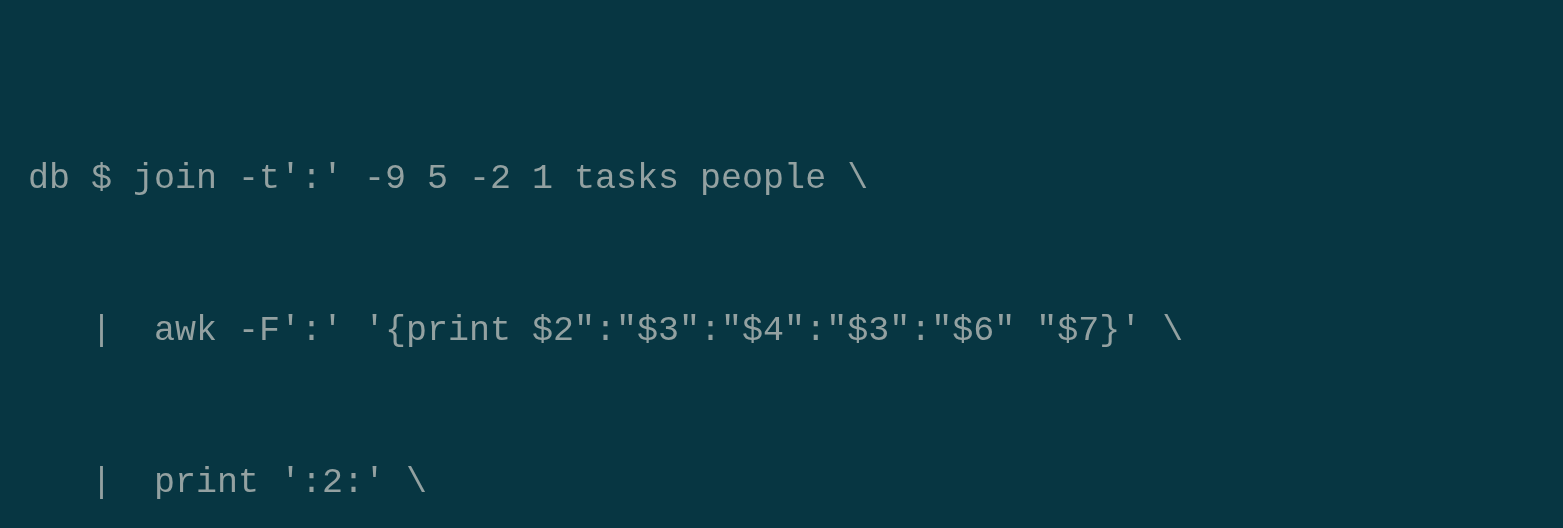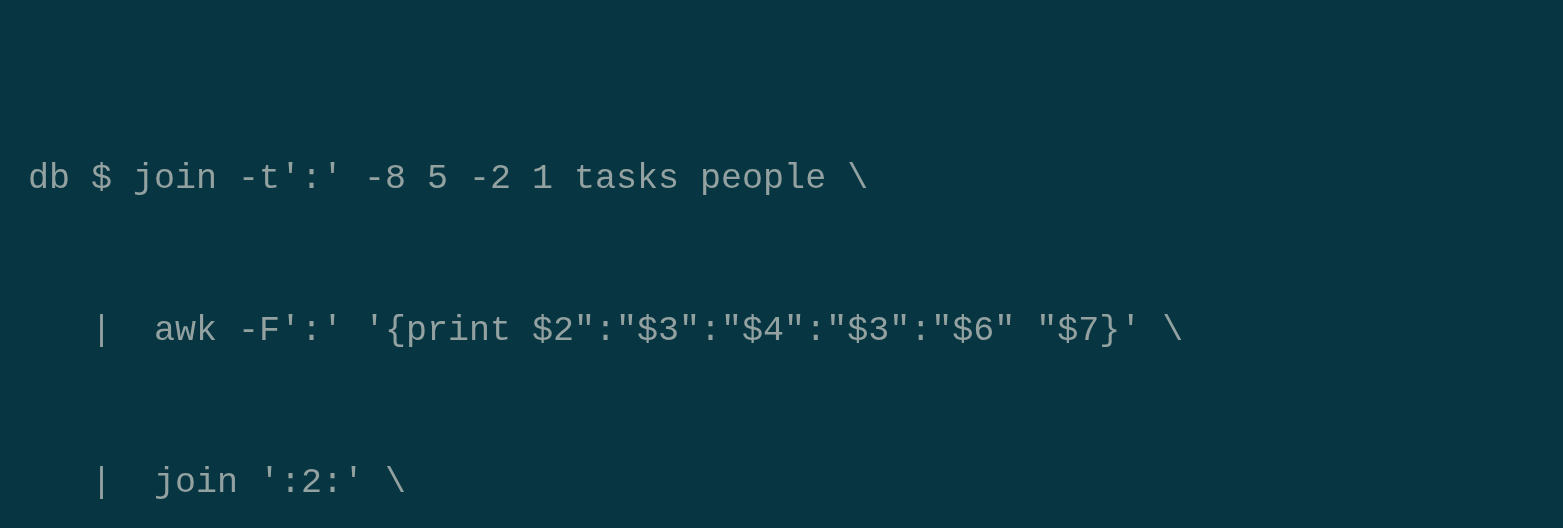--- a/index.html
+++ b/index.html
@@ -19,20 +19,20 @@
       white-space: pre;
     }
     .line {
       display: block;
     }
   </style>
 </head>
 <body>
 
 <div class="terminal">
-  <span class="line">db $ join -t':' -8 5 -2 1 tasks people \</span>
+  <span class="line">db $ join -t':' -9 5 -2 1 tasks people \</span>
   <span class="line">   |  awk -F':' '{print $2":"$3":"$4":"$3":"$6" "$7}' \</span>
-  <span class="line">   |  join ':2:' \</span>
+  <span class="line">   |  print ':2:' \</span>
   
   
   
   
 </div>
 
 </body></html>

